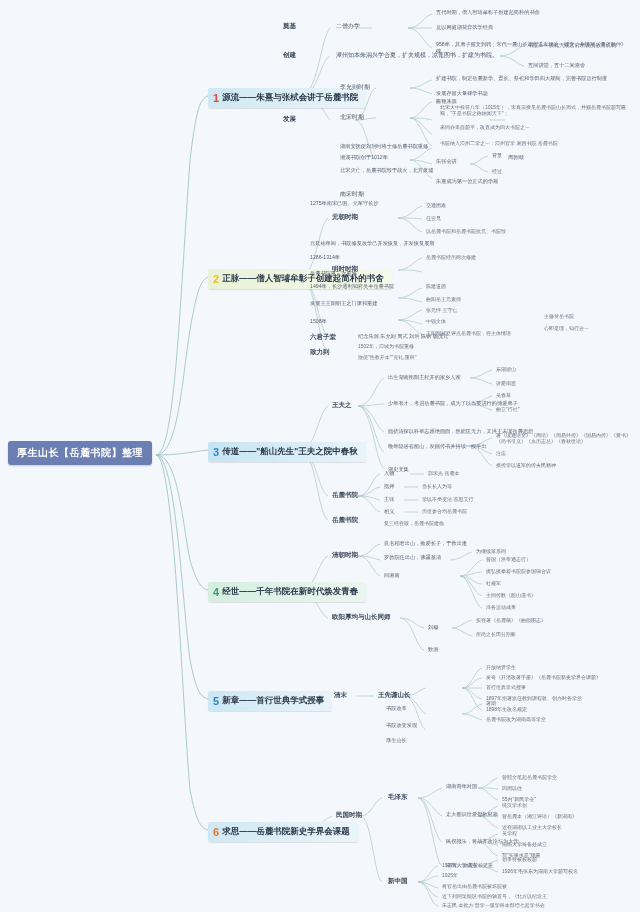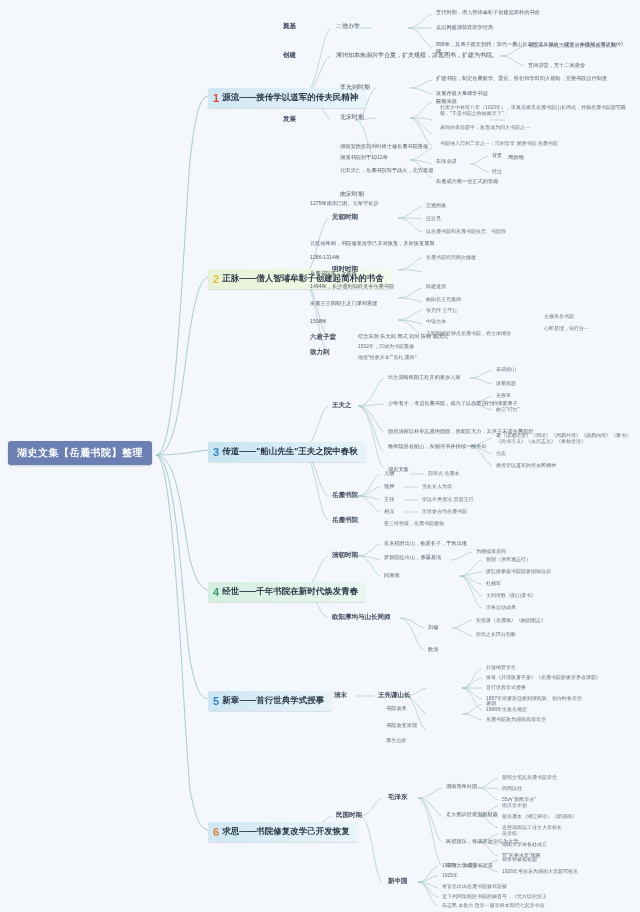--- a/index.html
+++ b/index.html
@@ -187,25 +187,25 @@
       <path d="M478 866 C 488 866 490 862 498 860"></path>
       <path d="M478 866 C 488 866 490 870 498 872"></path>
       <path d="M418 882 C 428 882 430 868 438 866"></path>
       <path d="M418 882 C 428 882 430 876 438 876"></path>
       <path d="M418 882 C 428 882 430 886 438 888"></path>
       <path d="M418 882 C 428 882 430 896 438 897"></path>
       <path d="M418 882 C 428 882 430 904 438 906"></path>
     </g>
   </svg>
 
-  <div class="node root">湖史文集【岳麓书院】整理</div>
+  <div class="node root">厚生山长【岳麓书院】整理</div>
 
   <div class="node l1 b1" style="left:208px;top:88px;">
     <span class="num">1</span>
-    <span>源流——接传学以道军的传夫民精神</span>
+    <span>源流——朱熹与张栻会讲于岳麓书院</span>
   </div>
   <div class="node l2" style="left:283px;top:22px;">奠基</div>
   <div class="node l3" style="left:336px;top:22px;">二僧办学</div>
   <div class="node l4 wrap" style="left:436px;top:9px;width:200px;">五代时期，僧人智璿牟彰子创建起简朴的书舍</div>
   <div class="node l4 wrap" style="left:436px;top:24px;width:200px;">意以网庭湖荷弈落学经典</div>
   <div class="node l4 wrap" style="left:436px;top:41px;width:195px;">958年，其弟子握文到聘；宋代一麓山长胡守道发现这一碑文，并镌写《潭了散仲》碑</div>
 
   <div class="node l2" style="left:283px;top:51px;">创建</div>
   <div class="node l3" style="left:336px;top:51px;">潭州知本朱洞兴学合夏，扩夫规模，凉蓖图书，扩建为书院。</div>
   <div class="node l4" style="left:528px;top:42px;">书院——侯礼人或官府所设的教育机构</div>
@@ -328,21 +328,21 @@
   <div class="node l5" style="left:486px;top:684px;">首行世典学式授事</div>
   <div class="node l5" style="left:486px;top:695px;">1897年拒著派任教到课程轨、创办时务学堂</div>
   <div class="node l5" style="left:486px;top:706px;">1898年生改名规定</div>
   <div class="node l4" style="left:386px;top:722px;">书院改变发现</div>
   <div class="node l5" style="left:486px;top:700px;">著期</div>
   <div class="node l5" style="left:486px;top:716px;">岳麓书院改为湖南高等学堂</div>
   <div class="node l4" style="left:386px;top:737px;">厚生山长</div>
 
   <div class="node l1 b6" style="left:208px;top:822px;">
     <span class="num">6</span>
-    <span>求思——书院修复改学己开发恢复</span>
+    <span>求思——岳麓书院新史学界会课题</span>
   </div>
   <div class="node l2" style="left:336px;top:811px;">民国时期</div>
   <div class="node l2" style="left:388px;top:793px;">毛泽东</div>
   <div class="node l4" style="left:446px;top:783px;">湖南青年对国</div>
   <div class="node l5" style="left:502px;top:774px;">曾熙文笔起岳麓书院学堂</div>
   <div class="node l5" style="left:502px;top:785px;">四周以往</div>
   <div class="node l5" style="left:502px;top:796px;">55内"新民学会"</div>
   <div class="node l4" style="left:446px;top:811px;">走大图识世爱报教材籍</div>
   <div class="node l5" style="left:502px;top:802px;">统汉学术创</div>
   <div class="node l5" style="left:502px;top:813px;">曾岳麓本（湘江评论）《新湖南》</div>

